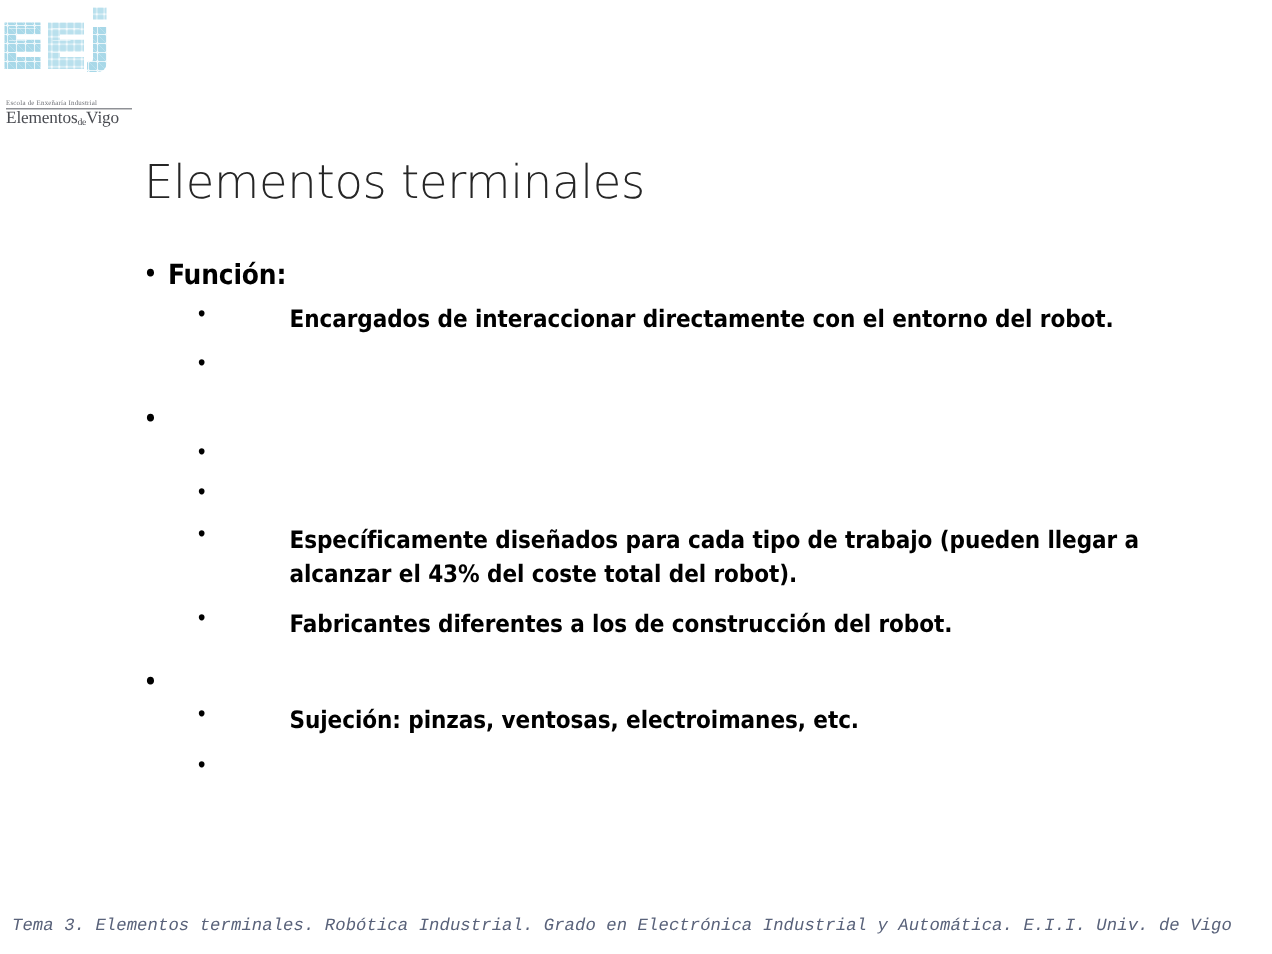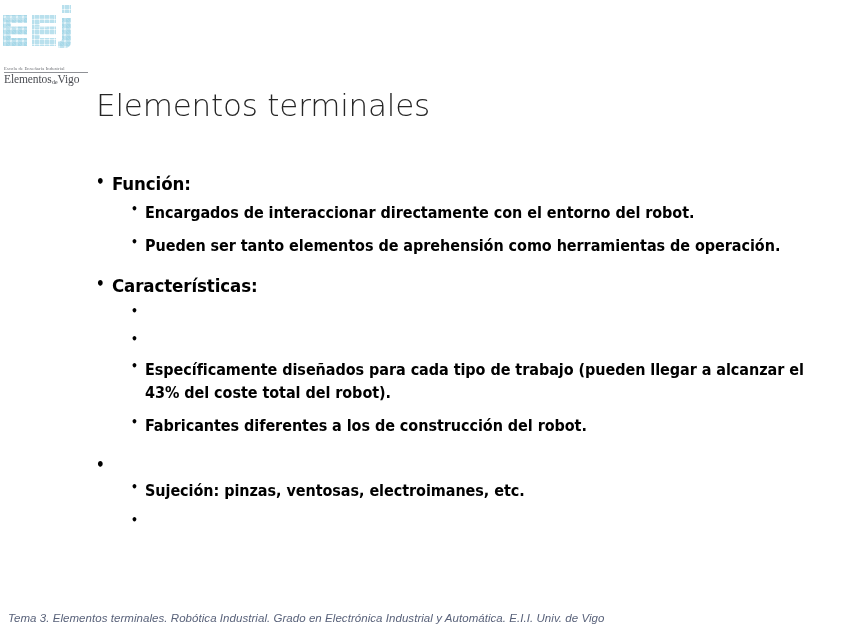--- a/index.html
+++ b/index.html
@@ -65,21 +65,21 @@
   .uvigo-name .de {
     font-size: 6.5px;
     vertical-align: -1px;
     letter-spacing: -0.2px;
   }
 
   
   .slide-title {
     position: absolute;
     left: 96px;
-    top: 65px;
+    top: 82px;
     font-family: "DejaVu Sans", sans-serif;
     font-weight: 300;
     font-size: 31px;
     line-height: 1.25;
     color: #262626;
     letter-spacing: -0.2px;
     white-space: nowrap;
   }
 
   
@@ -126,31 +126,32 @@
   }
   .lvl2 .marker {
     width: 14px;
     flex: 0 0 14px;
     font-size: 12px;
     line-height: 1.45;
   }
   .lvl2 .btext {
     line-height: 1.45;
     max-width: 676px;
+    margin-left: 48px;
   }
 
   .group { margin-bottom: 0; }
   .group + .group { margin-top: 17px; }
 
   
   .footer {
     position: absolute;
     left: 8px;
     bottom: 12px;
-    font-family: Liberation Sans, sans-serif;
+    font-family: Liberation Mono, monospace;
     font-stretch: condensed;
     font-style: italic;
     font-size: 11.5px;
     color: #59627a;
     letter-spacing: 0.05px;
     white-space: nowrap;
   }
 </style>
 </head>
 <body>
@@ -211,28 +212,26 @@
       <div class="bullet-row lvl1">
         <span class="marker">•</span>
         <span class="btext">Función:</span>
       </div>
       <div class="bullet-row lvl2">
         <span class="marker">•</span>
         <span class="btext">Encargados de interaccionar directamente con el entorno del robot.</span>
       </div>
       <div class="bullet-row lvl2">
         <span class="marker">•</span>
-        <span class="btext">Pueden ser tanto elementos de aprehensión como herramientas de operación.</span>
       </div>
     </div>
 
     <div class="group">
       <div class="bullet-row lvl1">
         <span class="marker">•</span>
-        <span class="btext">Características:</span>
       </div>
       <div class="bullet-row lvl2">
         <span class="marker">•</span>
       </div>
       <div class="bullet-row lvl2">
         <span class="marker">•</span>
       </div>
       <div class="bullet-row lvl2">
         <span class="marker">•</span>
         <span class="btext">Específicamente diseñados para cada tipo de trabajo (pueden llegar a alcanzar el 43% del coste total del robot).</span>

